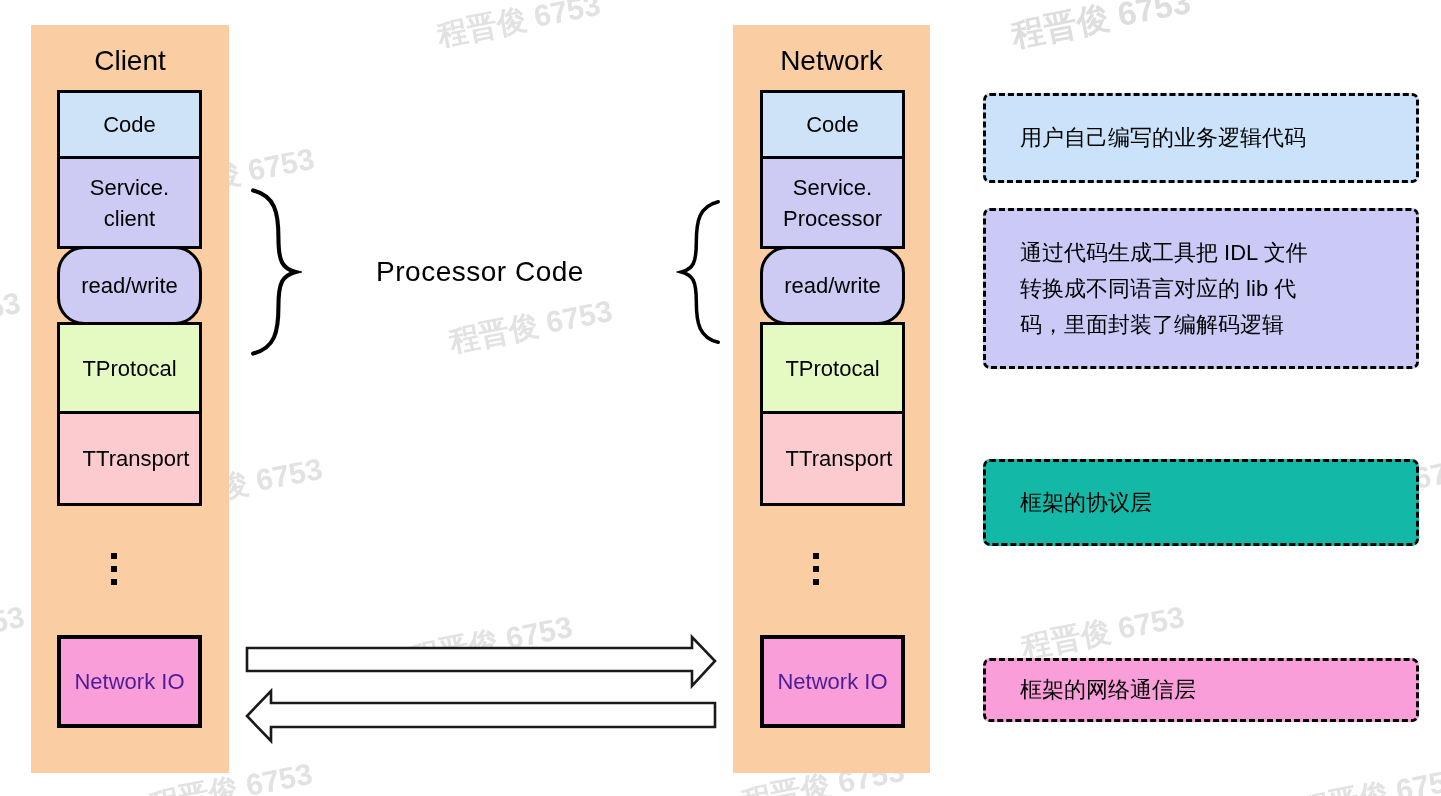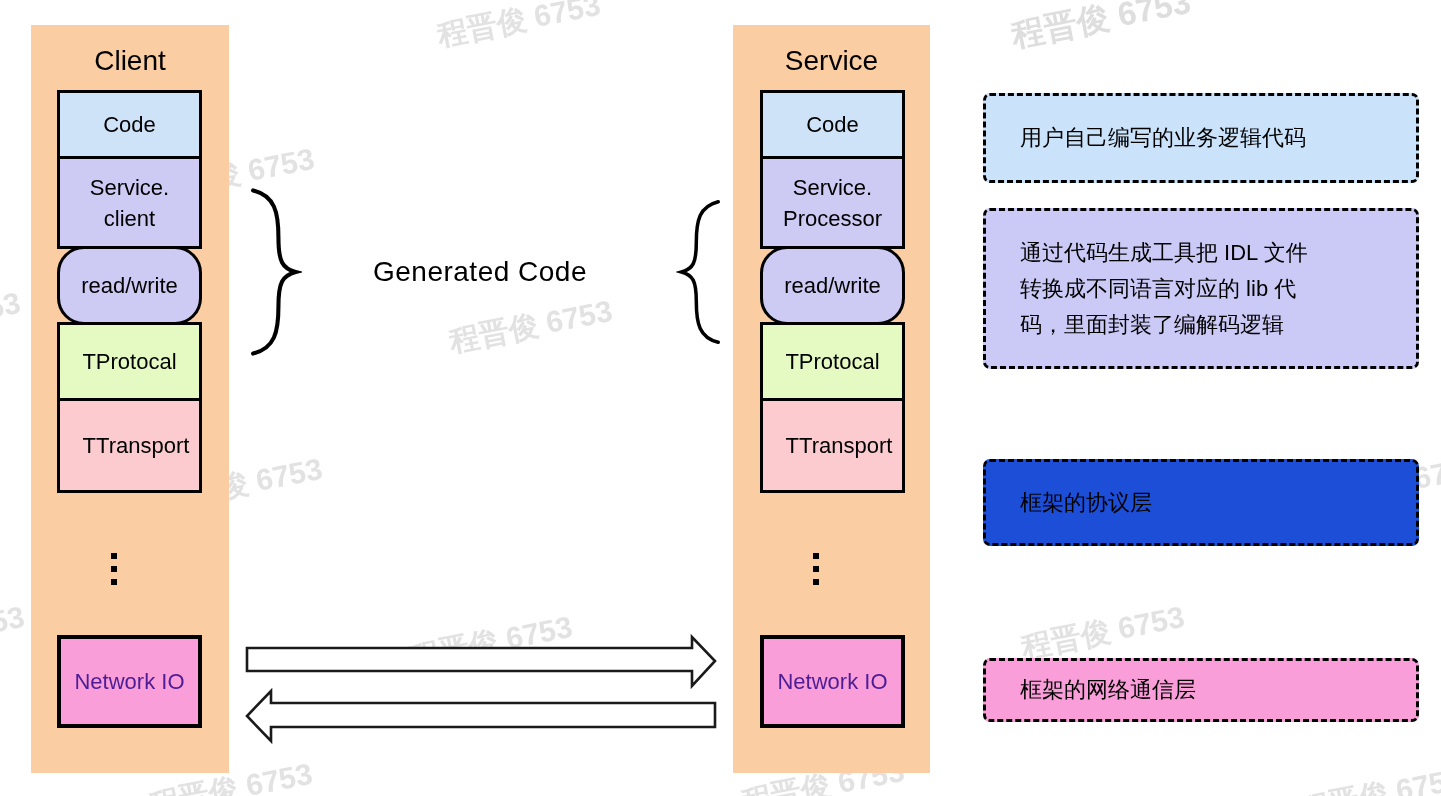--- a/index.html
+++ b/index.html
@@ -17,21 +17,21 @@
   .col-title{text-align:center;padding-top:20px;font-size:28px;color:#000;}
 
   .stack{position:absolute;width:145px;}
   .layer{box-sizing:border-box;width:145px;border:3px solid #000;
          display:flex;align-items:center;justify-content:center;
          font-size:22px;line-height:31px;color:#000;text-align:center;
          white-space:pre-line;}
   .lh0{height:69px;}
   .lh1{height:93px;margin-top:-3px;}
   .lh2{height:79px;margin-top:-3px;border-radius:27px;}
-  .lh3{height:79px;margin-top:-3px;}
+  .lh3{height:92px;margin-top:-3px;}
   .lh4{height:95px;margin-top:-3px;padding-left:13px;}
 
   .dots{position:absolute;top:553px;display:flex;flex-direction:column;gap:7px;}
   .dots span{width:6px;height:6px;background:#000;display:block;}
 
   .netbox{position:absolute;top:635px;box-sizing:border-box;width:145px;height:93px;
           border:4px solid #000;display:flex;align-items:center;justify-content:center;
           font-size:22px;color:#4c1d95;}
 
   .brace{position:absolute;top:176px;}
@@ -87,21 +87,21 @@
     <div class="layer lh4" style="background-color: rgb(251, 203, 207);">TTransport</div>
   </div>
   <div class="dots" style="left:111px">
     <span></span>
       <span></span>
       <span></span>
   </div>
   <div class="netbox" style="left: 57px; background-color: rgb(250, 158, 217);">Network IO</div>
 
   <div class="col" style="left: 733px; width: 197px; background-color: rgb(250, 205, 162);">
-    <div class="col-title">Service</div>
+    <div class="col-title">Network</div>
   </div>
   <div class="stack" style="left:760px;top:90px">
     <div class="layer lh0" style="background-color: rgb(207, 227, 248);">Code</div>
     <div class="layer lh1" style="background-color: rgb(205, 202, 244);">Service.
 Processor</div>
     <div class="layer lh2" style="background-color: rgb(205, 202, 244);">read/write</div>
     <div class="layer lh3" style="background-color: rgb(228, 250, 194);">TProtocal</div>
     <div class="layer lh4" style="background-color: rgb(251, 203, 207);">TTransport</div>
   </div>
   <div class="dots" style="left:813px">
@@ -111,27 +111,27 @@
   </div>
   <div class="netbox" style="left: 760px; background-color: rgb(250, 158, 217);">Network IO</div>
 
   <svg class="brace" style="left:244px" width="58" height="192" viewBox="0 0 64 192">
     <path d="M10,6 C34,12 38,30 38,58 C38,84 42,92 57,96 C42,100 38,108 38,134 C38,162 34,180 10,186" fill="none" stroke="#000" stroke-width="4.5" stroke-linecap="round"></path>
   </svg>
   <svg class="brace" style="left:676px;transform:scaleX(-1)" width="50" height="192" viewBox="0 0 64 192">
     <path d="M10,6 C34,12 38,30 38,58 C38,84 42,92 57,96 C42,100 38,108 38,134 C38,162 34,180 10,186" fill="none" stroke="#000" stroke-width="4.5" stroke-linecap="round"></path>
   </svg>
 
-  <div class="gencode">Generated Code</div>
+  <div class="gencode">Processor Code</div>
 
   <svg class="arrows" width="480" height="115" viewBox="0 0 480 115">
     <polygon points="7,18 452,18 452,7 475,31 452,56 452,41 7,41" fill="#ffffff" stroke="#1a1a1a" stroke-width="2.6" stroke-linejoin="miter"></polygon>
     <polygon points="475,73 31,73 31,61 7,86 31,111 31,97 475,97" fill="#ffffff" stroke="#1a1a1a" stroke-width="2.6" stroke-linejoin="miter"></polygon>
   </svg>
 
   <div class="note note1" style="background-color: rgb(202, 227, 250);">用户自己编写的业务逻辑代码</div>
   <div class="note note2" style="background-color: rgb(203, 201, 246);">通过代码生成工具把 IDL 文件
 转换成不同语言对应的 lib 代
 码，里面封装了编解码逻辑</div>
-  <div class="note note4" style="background-color: #1d4ed8;">框架的协议层</div>
+  <div class="note note4" style="background-color: #14b8a6;">框架的协议层</div>
   <div class="note note5" style="background-color: rgb(250, 158, 217);">框架的网络通信层</div>
 
 </div>
 
 </body></html>

